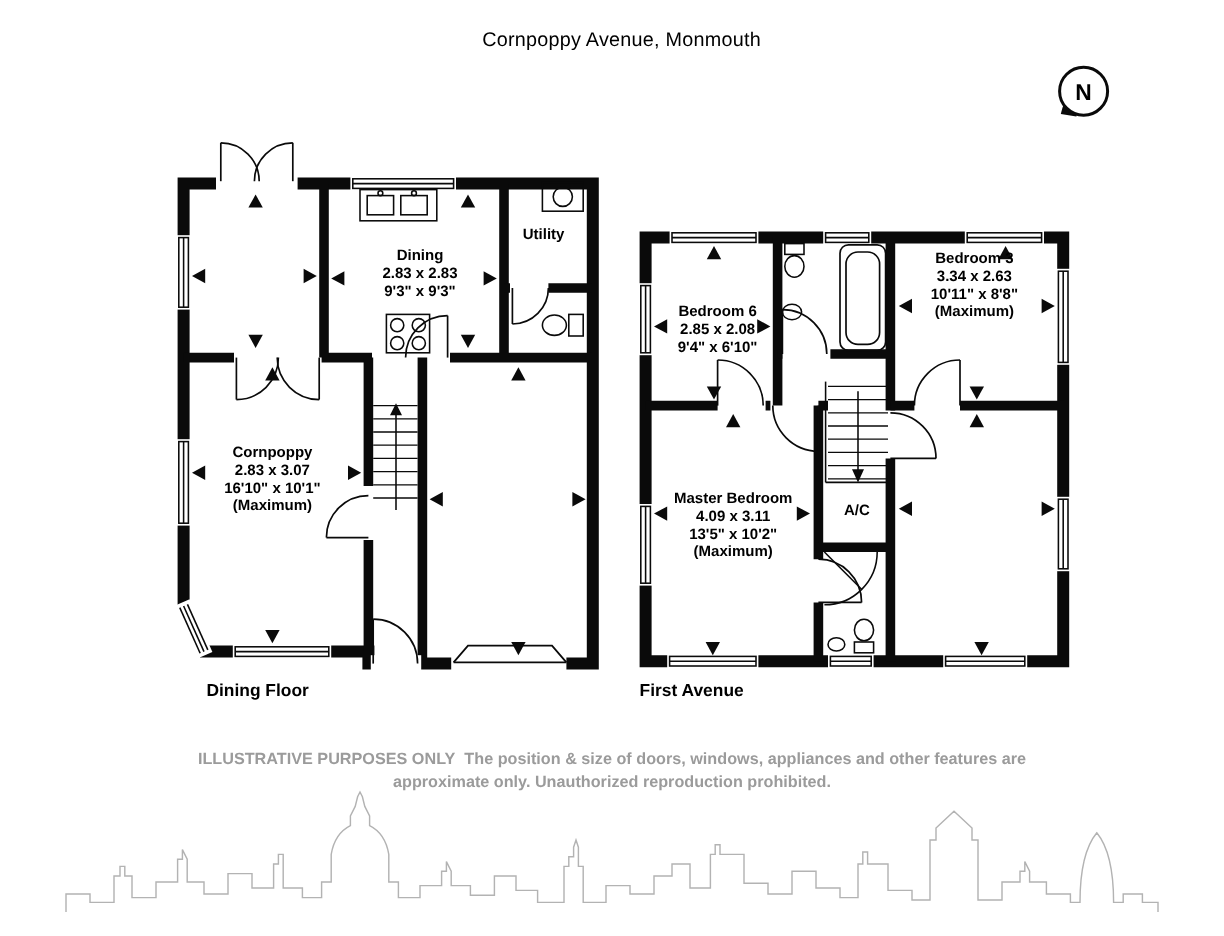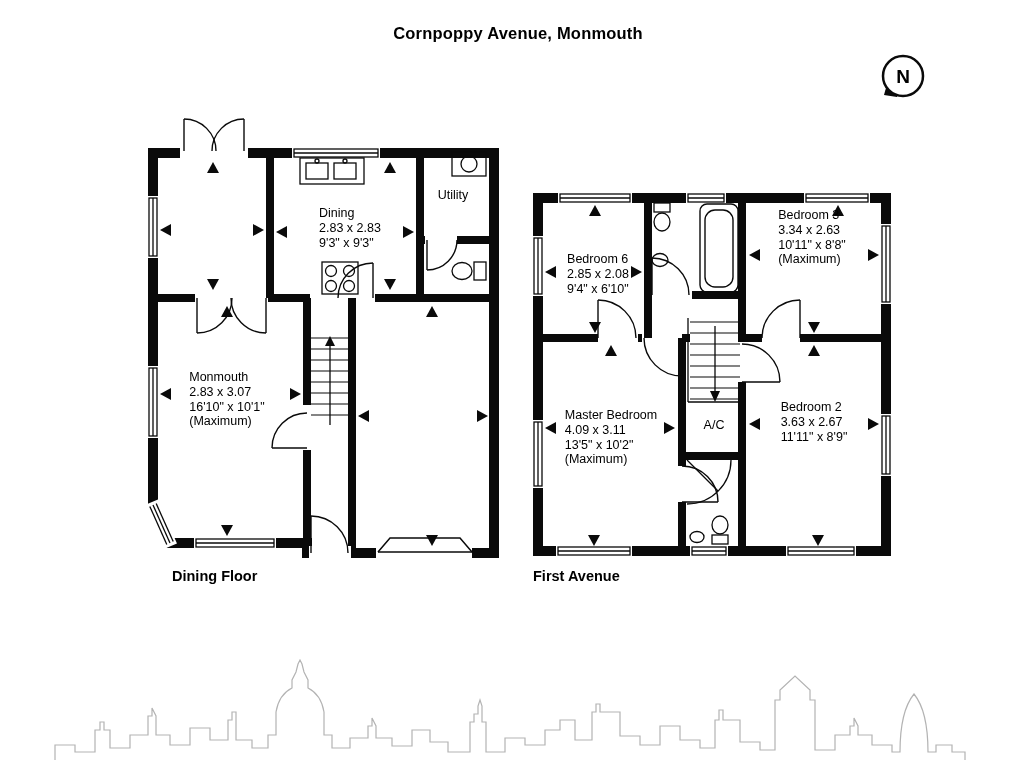--- a/index.html
+++ b/index.html
@@ -1,23 +1,23 @@
 <!DOCTYPE html>
 <html><head>
 <meta charset="utf-8">
 <style>
   html,body{margin:0;padding:0;background:#fff;}
   .page{position:relative;width:1020px;height:780px;background:#fff;overflow:hidden;
         font-family:"Liberation Sans",sans-serif;color:#000;}
   .page svg{position:absolute;left:0;top:0;}
   .title{position:absolute;left:0;right:0;top:24px;text-align:center;
-         font-size:16.5px;font-weight:700;letter-spacing:.2px;margin-left:16px;}
+         font-size:16.5px;font-weight:400;letter-spacing:.2px;margin-left:16px;}
   .floor-label{position:absolute;font-size:14.5px;font-weight:700;}
-  .room-label{position:absolute;transform:translateX(-50%);text-align:left;
-              font-weight:400;font-size:12.5px;line-height:1.18;white-space:nowrap;}
+  .room-label{position:absolute;transform:translateX(-50%);text-align:center;
+              font-weight:700;font-size:12.5px;line-height:1.18;white-space:nowrap;}
   .disclaimer{position:absolute;left:0;right:0;top:624px;text-align:center;
               color:#9b9b9b;font-weight:700;font-size:13.5px;line-height:1.4;}
 </style>
 </head>
 <body>
 
 <div class="page">
 
 <svg width="1020" height="780" viewBox="0 0 1020 780">
 
@@ -295,21 +295,21 @@
 
   <div class="room-label" style="left:350px;top:206px">
     <div>Dining</div>
     <div>2.83 x 2.83</div>
     <div>9'3" x 9'3"</div>
   </div>
   <div class="room-label" style="left:453px;top:188px">
     <div>Utility</div>
   </div>
   <div class="room-label" style="left:227px;top:370px">
-    <div>Monmouth</div>
+    <div>Cornpoppy</div>
     <div>2.83 x 3.07</div>
     <div>16'10" x 10'1"</div>
     <div>(Maximum)</div>
   </div>
 
   <div class="room-label" style="left:598px;top:252px">
     <div>Bedroom 6</div>
     <div>2.85 x 2.08</div>
     <div>9'4" x 6'10"</div>
   </div>
@@ -321,23 +321,22 @@
   </div>
   <div class="room-label" style="left:611px;top:408px">
     <div>Master Bedroom</div>
     <div>4.09 x 3.11</div>
     <div>13'5" x 10'2"</div>
     <div>(Maximum)</div>
   </div>
   <div class="room-label" style="left:714px;top:418px">
     <div>A/C</div>
   </div>
-  <div class="room-label" style="left:814px;top:400px">
-    <div>Bedroom 2</div>
-    <div>3.63 x 2.67</div>
-    <div>11'11" x 8'9"</div>
-  </div>
 
   <div class="floor-label" style="left:172px;top:568px">Dining Floor</div>
   <div class="floor-label" style="left:533px;top:568px">First Avenue</div>
 
+  <div class="disclaimer">
+    <div>ILLUSTRATIVE PURPOSES ONLY&nbsp; The position &amp; size of doors, windows, appliances and other features are</div>
+    <div>approximate only. Unauthorized reproduction prohibited.</div>
+  </div>
 
 </div>
 
 </body></html>

